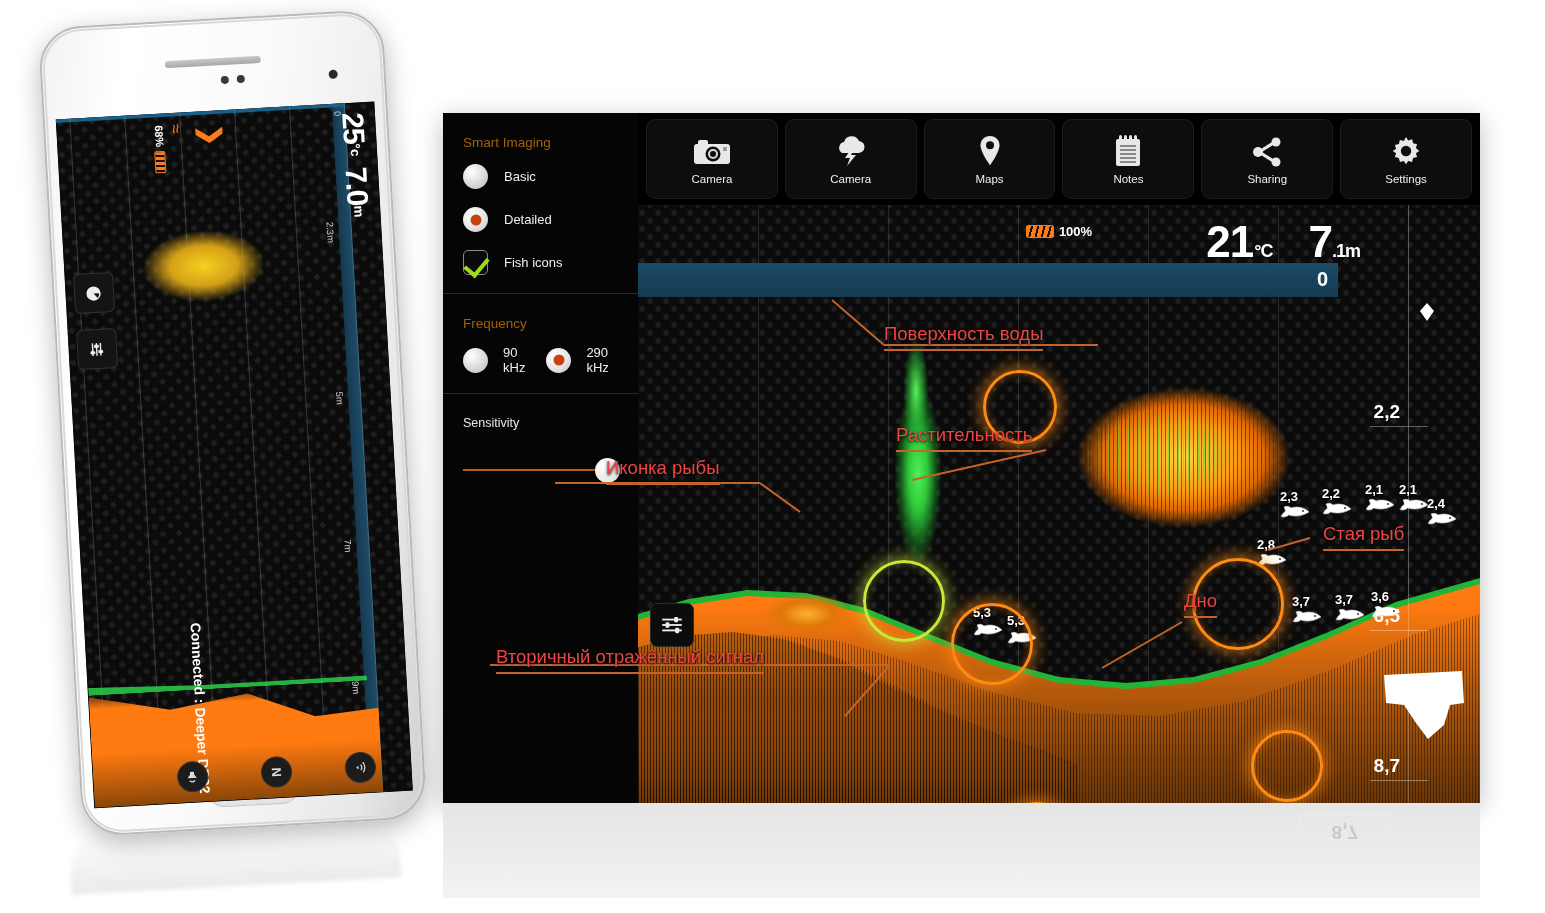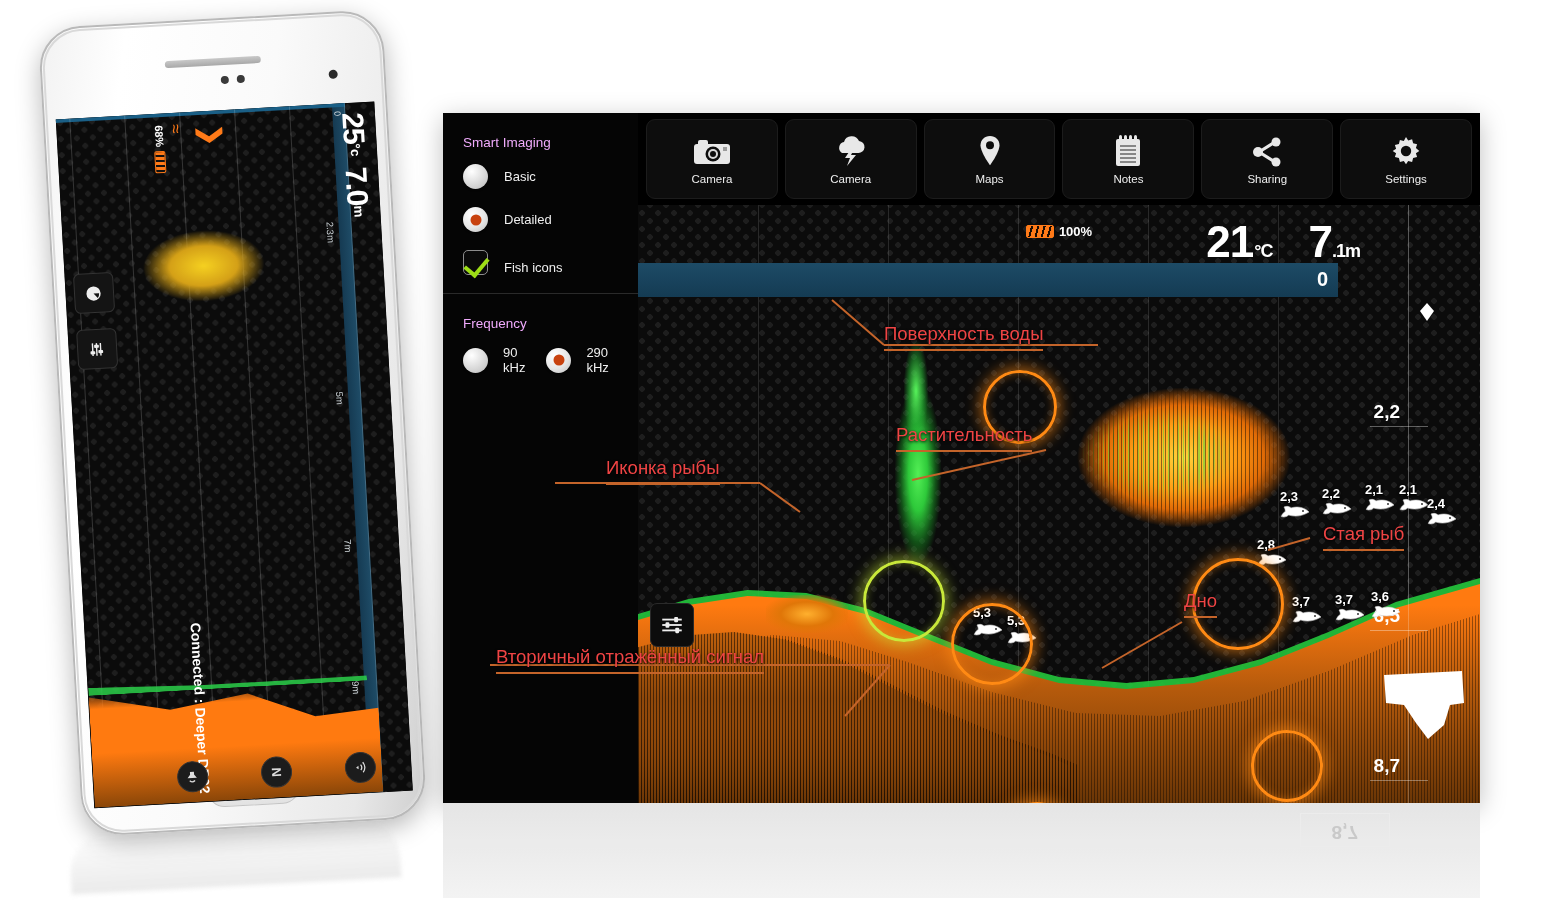--- a/index.html
+++ b/index.html
@@ -165,23 +165,23 @@
 
   
   #sidebar {
     width:195px; flex:0 0 195px;
     background:#050505;
     color:#e9e9e9;
     display:flex; flex-direction:column;
   }
   .side-section { padding:22px 20px 18px 20px; }
   .side-section + .side-section { border-top:1px solid #2a2a2a; }
-  .side-title { font-size:13.5px; color:#f0abfc; margin-bottom:14px; }
+  .side-title { font-size:13.5px; color:#a16207; margin-bottom:14px; }
   .radio-row { display:flex; align-items:center; margin-bottom:18px; }
-  .radio-row:last-child { margin-bottom:0;align-items:flex-end; }
+  .radio-row:last-child { margin-bottom:0; }
   .radio {
     width:25px;height:25px;border-radius:50%;
     background:radial-gradient(circle at 35% 30%, #ffffff, #cfcfcf 70%, #aaa);
     flex:0 0 25px; box-shadow:0 1px 2px rgba(0,0,0,.6);
   }
   .radio.on {
     background:radial-gradient(circle at 35% 30%, #ffffff, #e6e6e6 55%, #bdbdbd);
     position:relative;
   }
   .radio.on::after {
@@ -560,20 +560,29 @@
     <div class="side-section">
       <div class="side-title">Frequency</div>
       <div class="freq-row">
         <div class="radio"></div>
         <div class="radio-label">90 kHz</div>
         <div class="radio on"></div>
         <div class="radio-label">290 kHz</div>
       </div>
     </div>
 
+    <div class="side-section" style="flex:1;">
+      <div class="sens-head">
+        <div class="sens-label">Sensitivity</div>
+      </div>
+      <div class="slider-wrap">
+        <div class="slider-track"></div>
+        <div class="slider-knob"></div>
+      </div>
+    </div>
   </div>
 
   <div id="sonar-main">
     <div class="sonar-bg"></div>
 
     <div id="toolbar">
 
       <div class="tool-btn">
         <span class="tool-ico">
           <svg width="38" height="30" viewBox="0 0 38 30">

